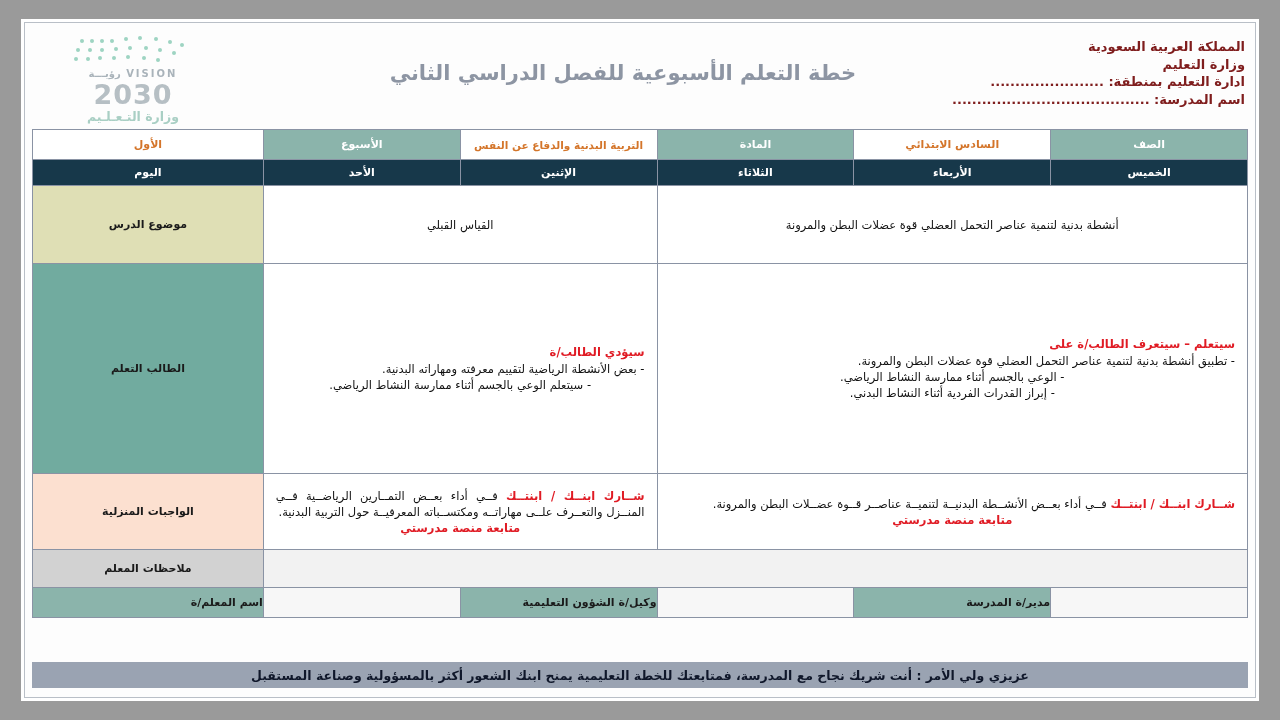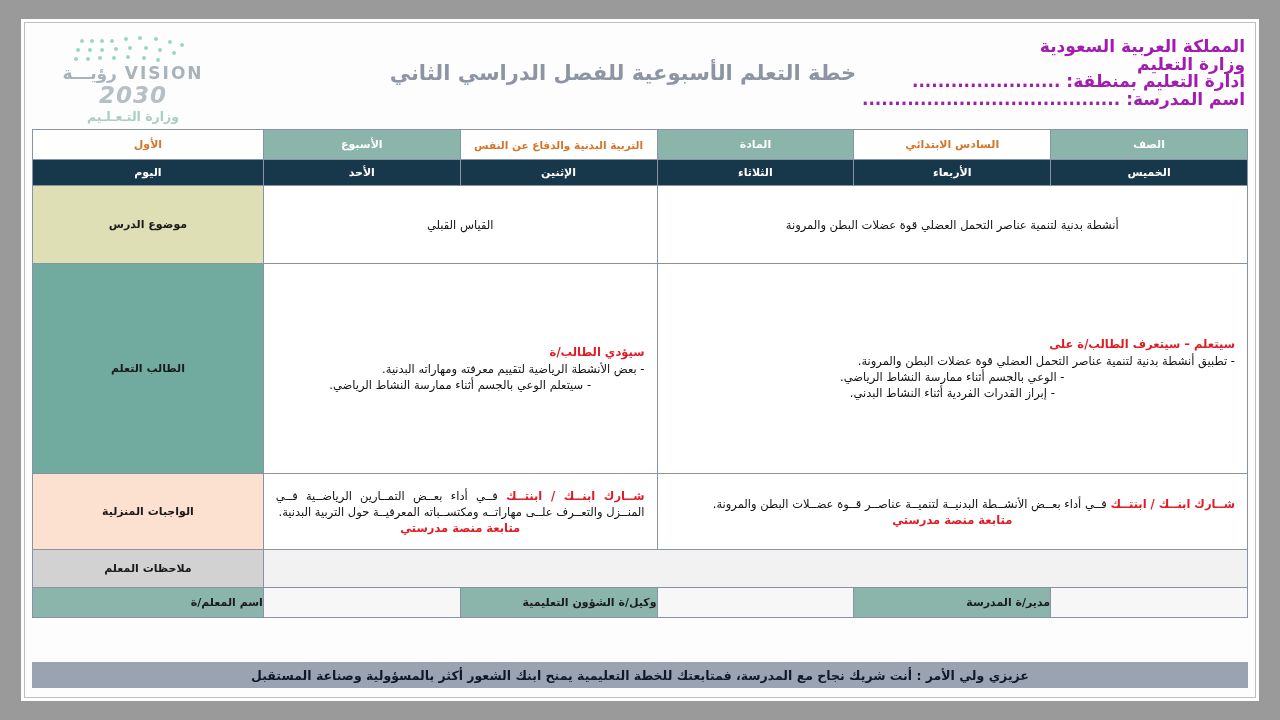--- a/index.html
+++ b/index.html
@@ -41,22 +41,22 @@
   .header {
     display: flex;
     align-items: stretch;
     height: 106px;
     padding: 6px 10px 0 8px;
   }
   .hdr-right {
     width: 232px;
     text-align: right;
     padding-top: 9px;
-    color: #a21caf;
-    font-size: 17px;
+    color: #7f1d1d;
+    font-size: 13px;
     line-height: 17.5px;
     font-weight: bold;
     direction: rtl;
   }
   .hdr-right div { white-space: nowrap; }
 
   .hdr-mid {
     flex: 1;
     display: flex;
     align-items: center;
@@ -79,24 +79,24 @@
     justify-content: center;
   }
 
   
   .logo { width: 150px; text-align: center; user-select: none; }
   .logo-dots { height: 30px; position: relative; margin-bottom: 1px; }
   .logo-dots i {
     position: absolute; width: 4px; height: 4px; border-radius: 50%;
     background: #9ed4c2;
   }
-  .logo-row1 { font-size: 17px; color: #a9b3ba; letter-spacing: 2px;
+  .logo-row1 { font-size: 10px; color: #a9b3ba; letter-spacing: 2px;
                font-weight: bold; line-height: 15px; }
-  .logo-row2 { font-size: 23px; color: #b6bfc4; font-weight: bold;
-               line-height: 28px; letter-spacing: 1px; font-style: italic; }
+  .logo-row2 { font-size: 27px; color: #b6bfc4; font-weight: bold;
+               line-height: 28px; letter-spacing: 1px; }
   .logo-row3 { font-size: 12.5px; color: #a9cfc4; font-weight: bold;
                line-height: 15px; }
 
   
   table.plan {
     width: calc(100% - 14px);
     margin: 0 7px;
     border-collapse: collapse;
     table-layout: fixed;
   }

